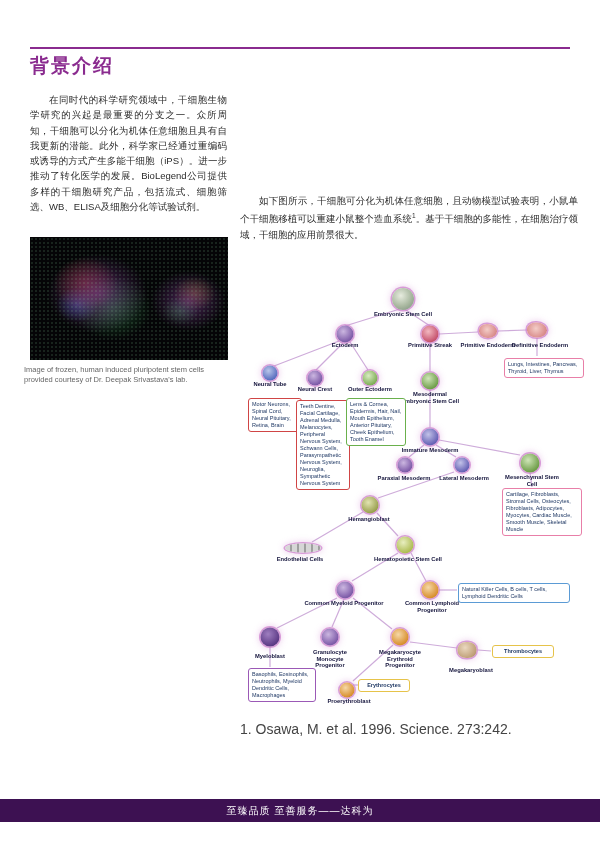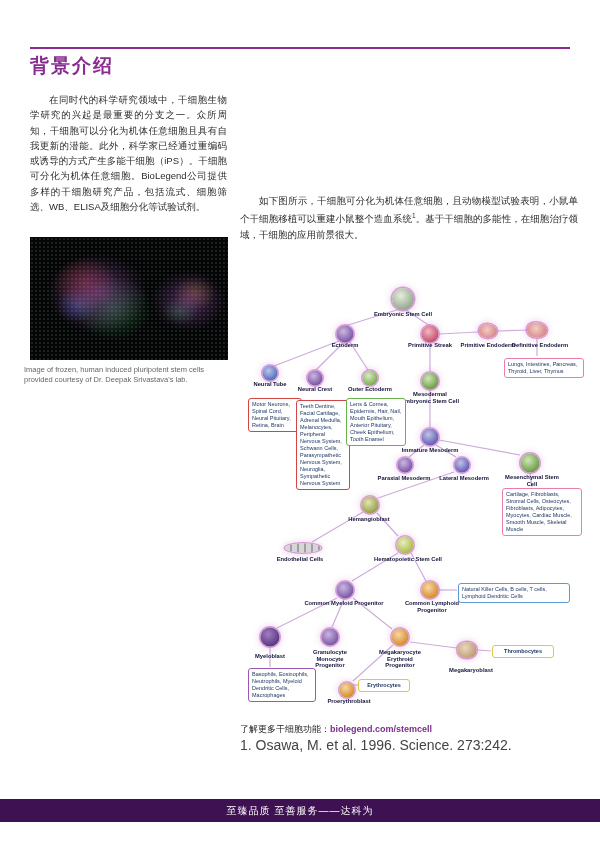--- a/index.html
+++ b/index.html
@@ -65,21 +65,21 @@
     color:#fff;font-size:10px;text-align:center;line-height:23px;letter-spacing:1px;}
 </style>
 </head>
 <body>
 
 <div class="page">
 
   <div class="rule"></div>
   <div class="title">背景介绍</div>
 
-  <div class="para left-col">在同时代的科学研究领域中，干细胞生物学研究的兴起是最重要的分支之一。众所周知，干细胞可以分化为机体任意细胞且具有自我更新的潜能。此外，科学家已经通过重编码或诱导的方式产生多能干细胞（iPS）。干细胞可分化为机体任意细胞。BioLegend公司提供多样的干细胞研究产品，包括流式、细胞筛选、WB、ELISA及细胞分化等试验试剂。</div>
+  <div class="para left-col">在同时代的科学研究领域中，干细胞生物学研究的兴起是最重要的分支之一。众所周知，干细胞可以分化为机体任意细胞且具有自我更新的潜能。此外，科学家已经通过重编码或诱导的方式产生多能干细胞（iPS）。进一步推动了转化医学的发展。BioLegend公司提供多样的干细胞研究产品，包括流式、细胞筛选、WB、ELISA及细胞分化等试验试剂。</div>
 
   <div class="para right-col">
     <span>如下图所示，干细胞可分化为机体任意细胞，且动物模型试验表明，小鼠单个干细胞移植可以重建小鼠整个造血系统</span><sup>1</sup><span>。基于干细胞的多能性，在细胞治疗领域，干细胞的应用前景很大。</span>
   </div>
 
   <div class="micro"></div>
   <div class="caption">Image of frozen, human induced pluripotent stem cells provided courtesy of Dr. Deepak Srivastava's lab.</div>
 
   <div class="diagram">
     <svg width="356" height="442" viewBox="0 0 356 442">
@@ -168,21 +168,18 @@
     <div class="dbox b-red" style="left:56px;top:122px;width:46px">Teeth Dentine, Facial Cartilage, Adrenal Medulla, Melanocytes, Peripheral Nervous System, Schwann Cells, Parasympathetic Nervous System, Neuroglia, Sympathetic Nervous System</div>
     <div class="dbox b-green" style="left:106px;top:120px;width:52px">Lens &amp; Cornea, Epidermis, Hair, Nail, Mouth Epithelium, Anterior Pituitary, Cheek Epithelium, Tooth Enamel</div>
     <div class="dbox b-pink" style="left:262px;top:210px;width:72px">Cartilage, Fibroblasts, Stromal Cells, Osteocytes, Fibroblasts, Adipocytes, Myocytes, Cardiac Muscle, Smooth Muscle, Skeletal Muscle</div>
     <div class="dbox b-blue" style="left:218px;top:305px;width:104px">Natural Killer Cells, B cells, T cells, Lymphoid Dendritic Cells</div>
     <div class="dbox b-purple" style="left:8px;top:390px;width:60px">Basophils, Eosinophils, Neutrophils, Myeloid Dendritic Cells, Macrophages</div>
     <div class="dbox b-yellow center" style="left:252px;top:367px;width:54px">Thrombocytes</div>
     <div class="dbox b-yellow center" style="left:118px;top:401px;width:44px">Erythrocytes</div>
   </div>
 
   <div class="links">
-    <div>
-      <span>了解更多干细胞功能：</span><a href="#">biolegend.com/stemcell</a>
-    </div>
     <div class="ref">1. Osawa, M. et al. 1996. Science. 273:242.</div>
   </div>
 
   <div class="footer">至臻品质 至善服务——达科为</div>
 
 </div>
 
 </body></html>

